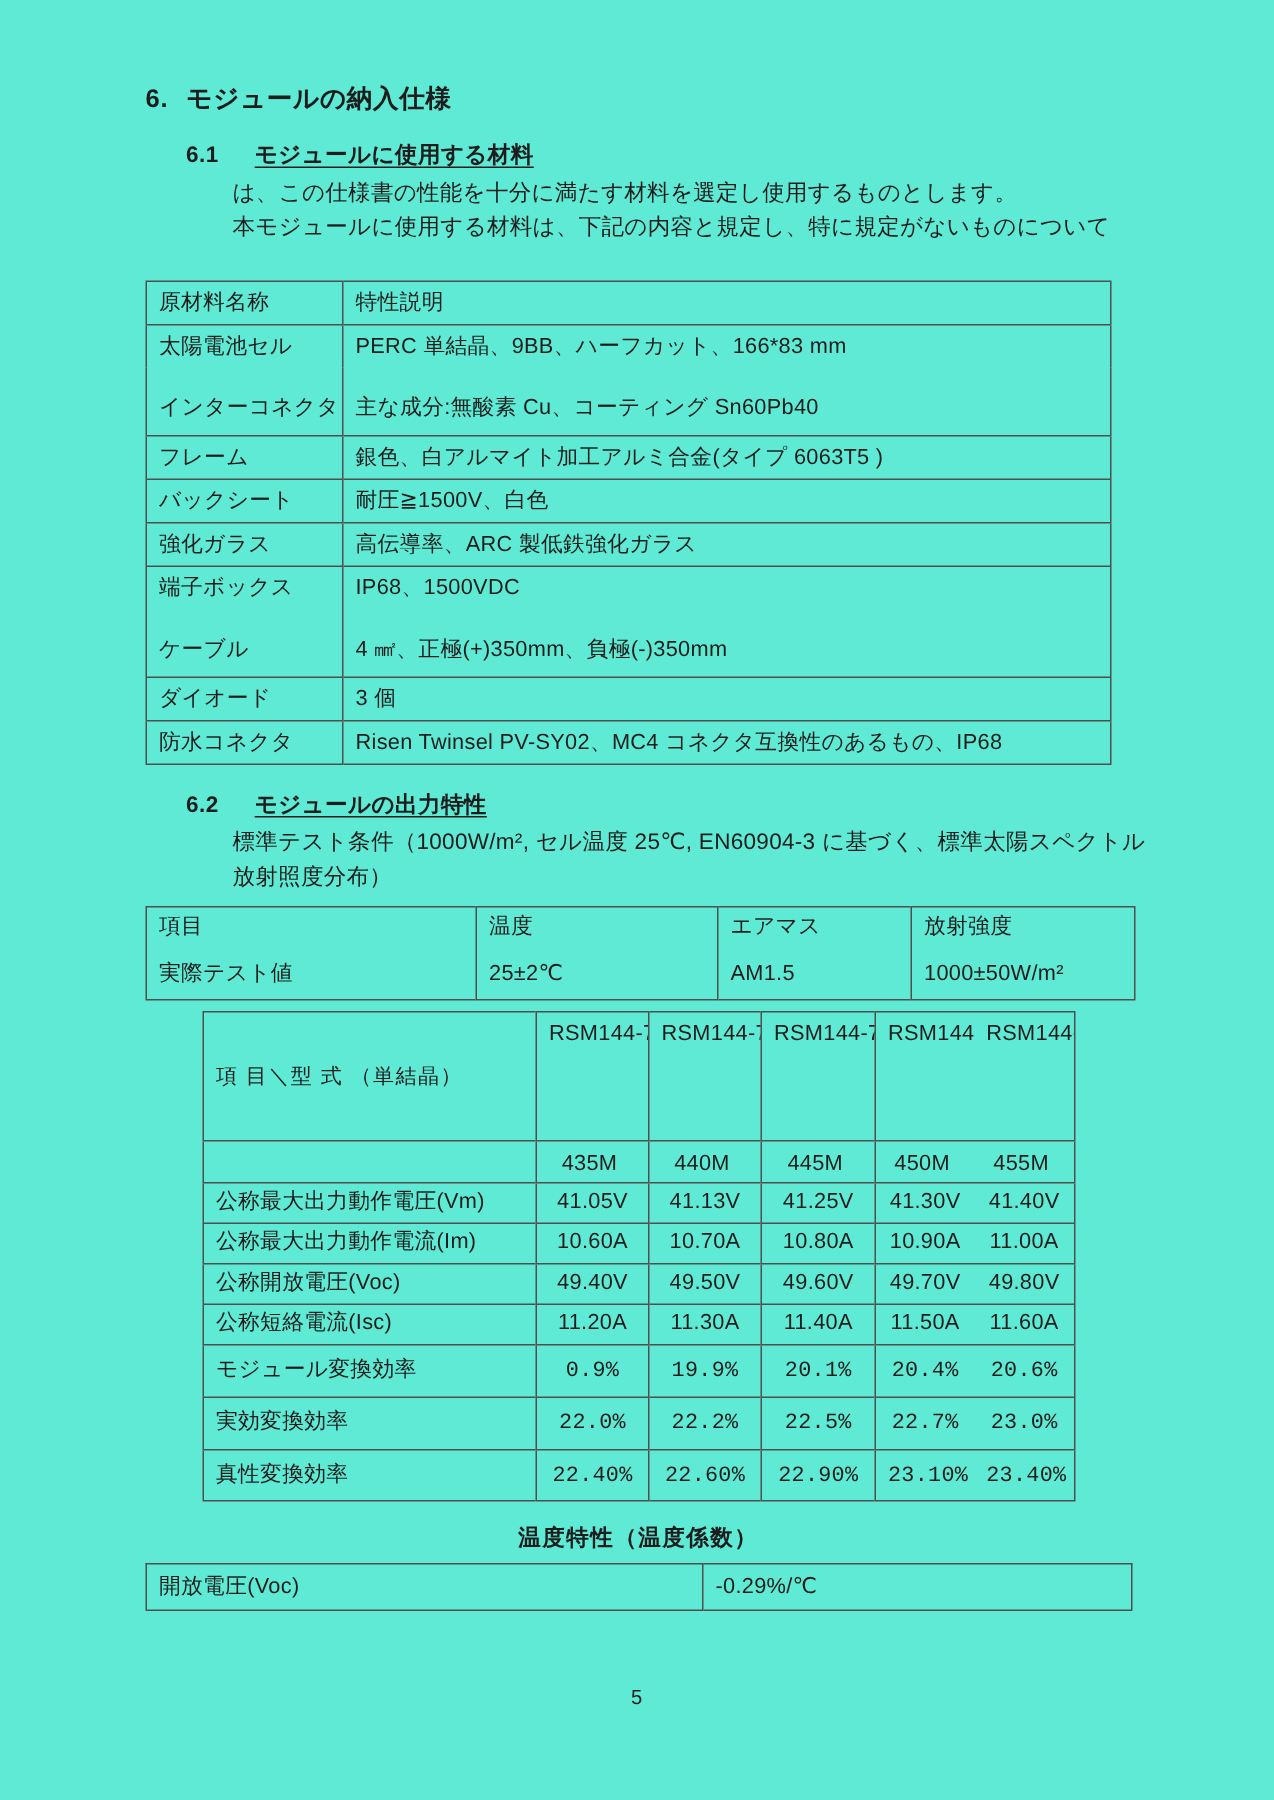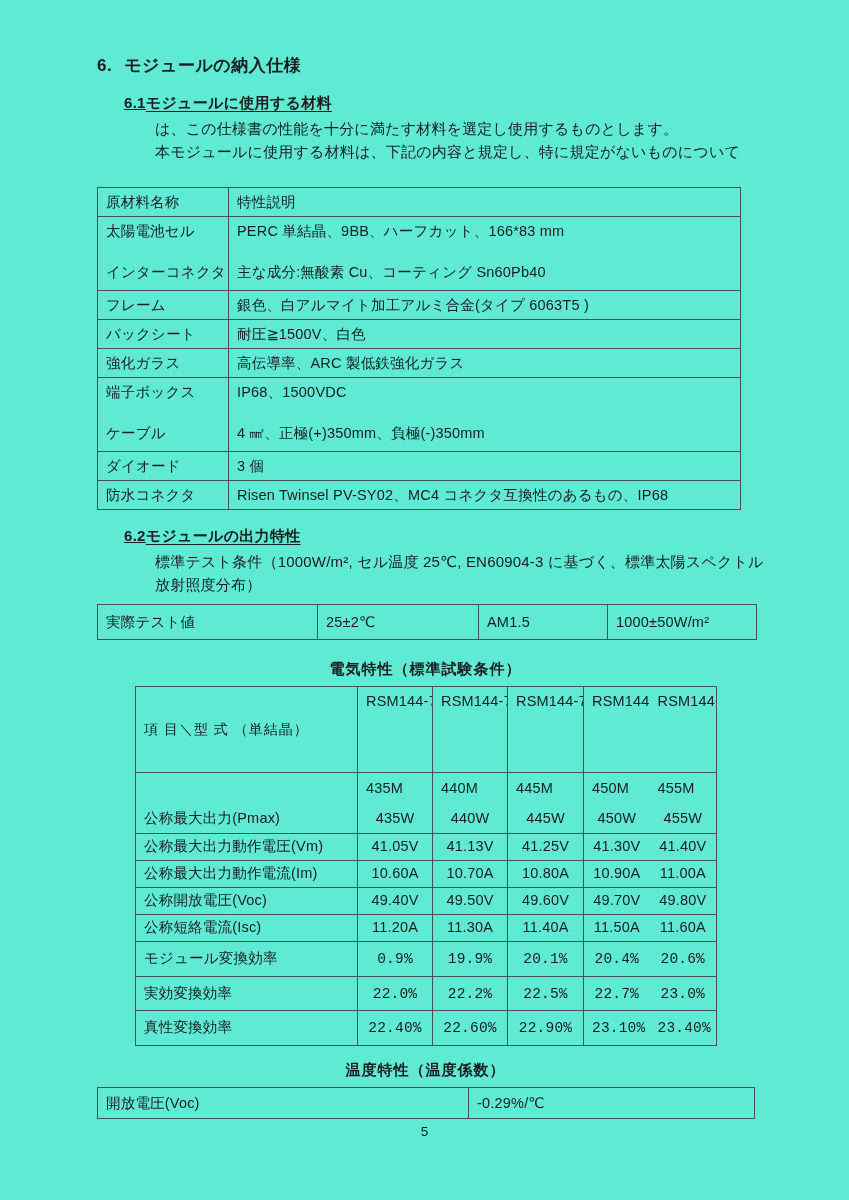--- a/index.html
+++ b/index.html
@@ -8,21 +8,21 @@
     width:849px;height:1200px;
     background:#5eead4;
     font-family:"Liberation Sans","DejaVu Sans",sans-serif;
     color:#1d1d1d;
     overflow:hidden;
   }
   
   .h-main{margin:54px 0 0 97px;font-size:17px;font-weight:bold;letter-spacing:.5px;}
   .h-main .num{margin-right:12px;}
   .h-sub{margin:17px 0 0 124px;font-size:15px;font-weight:bold;letter-spacing:.3px;}
-  .h-sub .num{margin-right:0;text-decoration:underline;}
+  .h-sub .num{margin-right:24px;}
   .h-sub .ttl{text-decoration:underline;text-underline-offset:3px;}
   .para{margin:5px 60px 0 155px;font-size:15px;line-height:1.5;letter-spacing:.2px;}
   
   table.t{border-collapse:collapse;table-layout:fixed;border:1px solid #4f4f4f;}
   table.t td{
     border-left:1px solid #4f4f4f;border-right:1px solid #4f4f4f;
     border-top:none;border-bottom:none;
     font-size:14.5px;line-height:1.3;letter-spacing:.2px;
     padding:3px 8px;vertical-align:middle;overflow:hidden;white-space:nowrap;
   }
@@ -40,21 +40,21 @@
   .ttl-elec{margin:20px 0 0 135px;width:581px;}
   .ttl-temp{margin:15px 0 0 97px;width:657px;}
   
   .elec{margin:7px 0 0 135px;width:581px;}
   .elec td{font-size:13.5px;padding:3px 8px;}
   .elec td.c5{border-right:none;}
   .elec td.c6{border-left:none;}
   .elec .hdr-cell{height:74px;padding:5px 0 6px 8px;}
   .elec .hdr-inner{display:flex;flex-direction:row;justify-content:space-between;height:100%;}
   .elec .corner{font-size:14px;letter-spacing:1px;}
-  .elec tr.model-row td{text-align:left;padding:6px 12px 2px 8px;}
+  .elec tr.model-row td{text-align:center;padding:6px 12px 2px 8px;}
   .elec td.val{text-align:center;}
   .elec tr.pmax-row td{padding-top:9px;padding-bottom:5px;}
   .elec tr.std td{height:20px;}
   .elec tr.eff td{padding-top:8px;padding-bottom:7px;font-family:Liberation Mono, monospace;}
   
   .temp{margin:7px 0 0 97px;width:657px;}
   .temp td{height:24px;padding:4px 10px;}
   
   .pageno{position:absolute;left:0;top:1124px;width:100%;text-align:center;font-size:13.5px;}
 </style>
@@ -133,30 +133,35 @@
   </div>
 
   <table class="t conds">
     <colgroup>
         <col style="width:220px">
         <col style="width:161px">
         <col style="width:129px">
         <col style="width:149px">
       </colgroup>
     <tbody>
+        <tr>
+      <td>項目</td>
+      <td>温度</td>
+      <td>エアマス</td>
+      <td>放射強度</td>
+    </tr>
     <tr class="gap">
       <td>実際テスト値</td>
       <td>25±2℃</td>
       <td>AM1.5</td>
       <td>1000±50W/m²</td>
     </tr>
   </tbody>
     </table>
 
-  <div class="tbl-title ttl-elec">電気特性（標準試験条件）</div>
 
   <table class="t elec">
     <colgroup>
         <col style="width:222px">
         <col style="width:75px">
         <col style="width:75px">
         <col style="width:76px">
         <col style="width:66px">
         <col style="width:67px">
       </colgroup>
@@ -195,28 +200,20 @@
       </td>
     </tr>
     <tr class="hr model-row">
       <td></td>
       <td>435M</td>
       <td>440M</td>
       <td>445M</td>
       <td class="c5">450M</td>
       <td class="c6">455M</td>
     </tr>
-    <tr class="pmax-row">
-      <td>公称最大出力(Pmax)</td>
-      <td class="val">435W</td>
-      <td class="val">440W</td>
-      <td class="val">445W</td>
-      <td class="val c5">450W</td>
-      <td class="val c6">455W</td>
-    </tr>
     <tr class="hr std">
       <td>公称最大出力動作電圧(Vm)</td>
       <td class="val">41.05V</td>
       <td class="val">41.13V</td>
       <td class="val">41.25V</td>
       <td class="val c5">41.30V</td>
       <td class="val c6">41.40V</td>
     </tr>
     <tr class="hr std">
       <td>公称最大出力動作電流(Im)</td>

